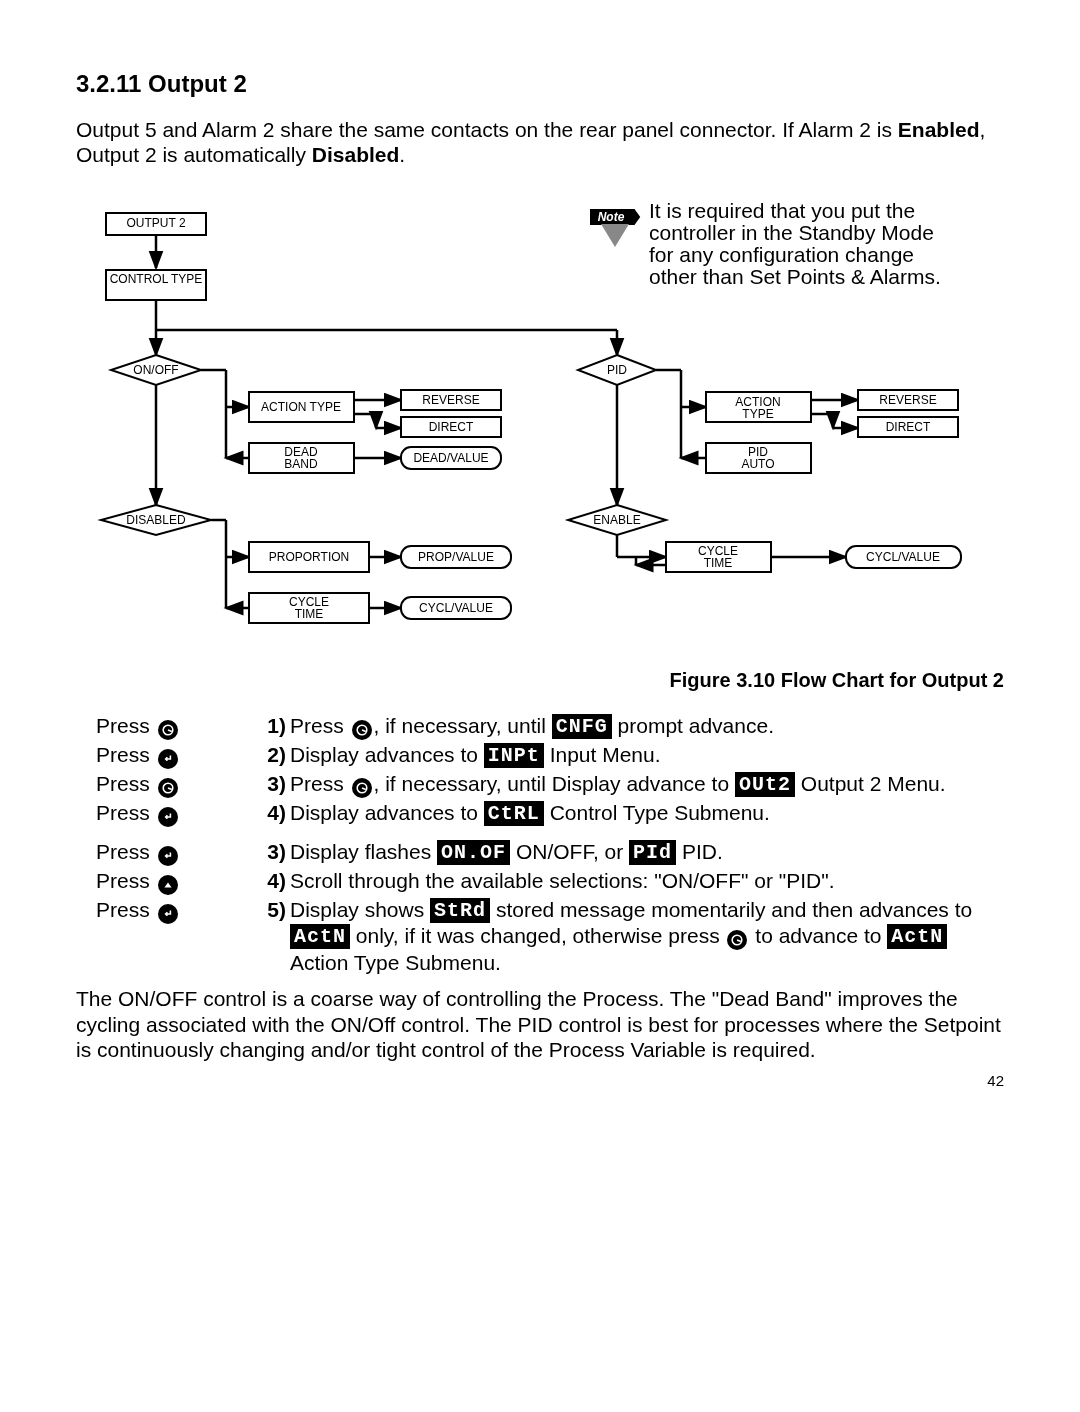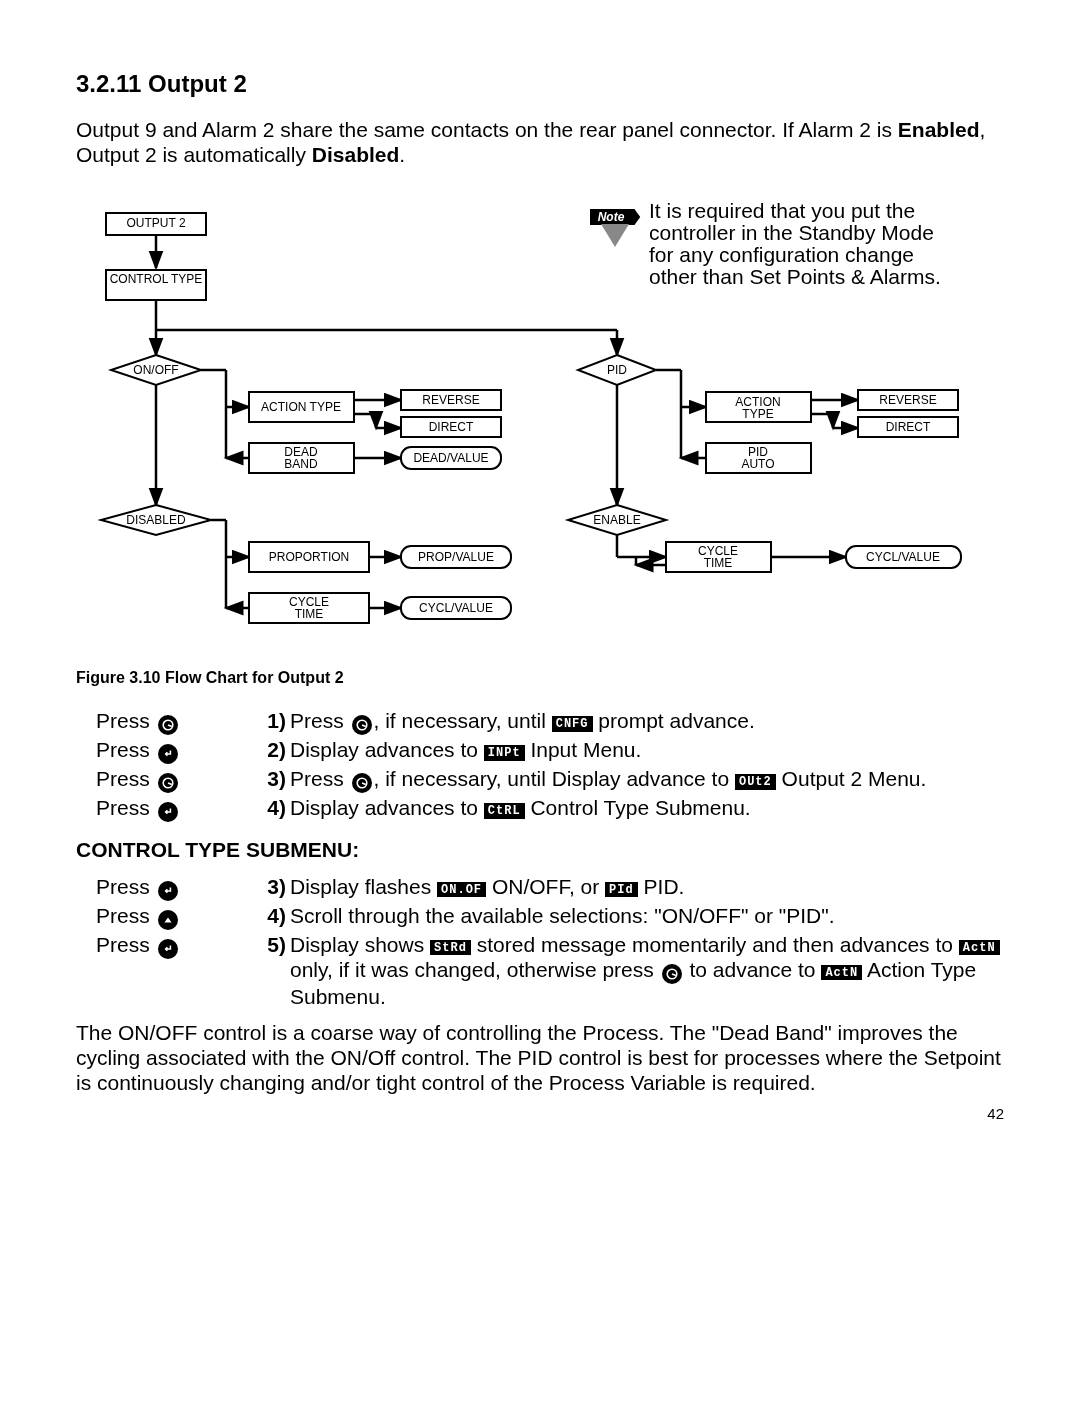--- a/index.html
+++ b/index.html
@@ -19,60 +19,60 @@
     position: relative;
   }
   h1.section { font-size: 24px; font-weight: bold; margin: 0 0 18px 0; }
   p.intro { margin: 0 0 28px 0; max-width: 920px; }
   .bold { font-weight: bold; text-align: right; }
 
   
   .flow-wrap { width: 100%; }
   .flow { display: block; margin: 0 0 18px 0; }
 
-  .figcap { text-align: left; font-weight: bold; font-size: 16px; margin: 10px 0 20px 0; }
+  .figcap { text-align: right; font-weight: bold; font-size: 20px; margin: 10px 0 20px 0; }
   h2.sub   { font-size: 21px; font-weight: bold; margin: 14px 0 10px 0; }
 
   
   .steps { width: 100%; border-collapse: collapse; margin-bottom: 10px; }
   .steps td { vertical-align: top; padding: 1px 0; }
   .steps td.left  { width: 160px; white-space: nowrap; padding-left: 20px; }
   .steps td.num   { width: 30px;  font-weight: bold; text-align: right; padding-right: 4px;}
   .steps td.body  { }
   .inlineicon {
     display:inline-flex; align-items:center; justify-content:center;
     width:20px; height:20px; border-radius:50%;
     background:#000; color:#fff; font-size:13px; font-weight:bold;
     text-align:center; vertical-align:-3px; margin:0 2px;
   }
   .inlineicon svg { width:12px; height:12px; display:block; }
   .seglabel {
     display:inline-block; background:#000; color:#fff;
     font-family:"Courier New",monospace; letter-spacing:1px;
-    font-size:12px; padding:1px 4px 0 4px; font-weight:bold;
+    font-size:20px; padding:1px 4px 0 4px; font-weight:bold;
     vertical-align:1px;
   }
 
   p.para { margin: 10px 0 8px 0; }
 
   .pageno { text-align:right; font-size:15px; margin-top: 10px; }
 
   
 </style>
 </head>
 <body>
 
 <div class="page">
 
   <h1 class="section">
     <span>3.2.11</span> <span>Output 2</span>
   </h1>
 
   <p class="intro">
-    <span>Output 9 and Alarm 2 share the same contacts on the rear panel connector. If Alarm 2 is </span><span class="bold">Enabled</span><span>, Output 2 is automatically </span><span class="bold">Disabled</span><span>.</span>
+    <span>Output 5 and Alarm 2 share the same contacts on the rear panel connector. If Alarm 2 is </span><span class="bold">Enabled</span><span>, Output 2 is automatically </span><span class="bold">Disabled</span><span>.</span>
   </p>
 
   <div class="flow-wrap">
     <svg class="flow" viewBox="0 0 930 455" width="930" height="455">
       <defs>
         <marker id="ah" markerWidth="10" markerHeight="10" refX="7" refY="3" orient="auto">
           <path d="M0,0 L8,3 L0,6 Z" fill="#000"></path>
         </marker>
       </defs>
       <style>
@@ -242,21 +242,20 @@
               <svg viewBox="0 0 10 10">
                 <path d="M7 2 L7 5 L3 5 M4.5 3.5 L3 5 L4.5 6.5" fill="none" stroke="#fff" stroke-width="1.3"></path>
               </svg>
             </span></td>
       <td class="num">4)</td>
       <td class="body"><span>Display advances to </span><span class="seglabel">CtRL</span><span> Control Type Submenu.</span></td>
     </tr>
   </tbody>
     </table>
 
-  <h2 class="sub">CONTROL TYPE SUBMENU:</h2>
 
   <table class="steps">
     <tbody>
         <tr>
       <td class="left"><span>Press</span> <span class="inlineicon">
               <svg viewBox="0 0 10 10">
                 <path d="M7 2 L7 5 L3 5 M4.5 3.5 L3 5 L4.5 6.5" fill="none" stroke="#fff" stroke-width="1.3"></path>
               </svg>
             </span></td>
       <td class="num">3)</td>

